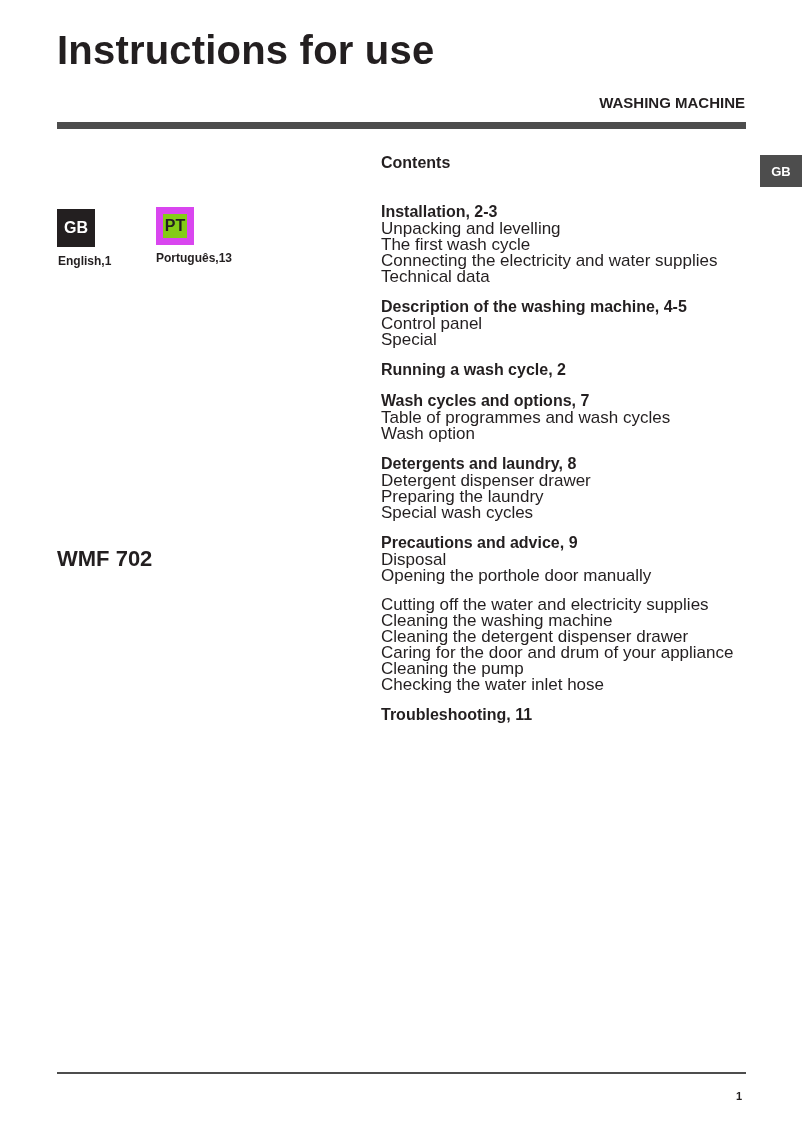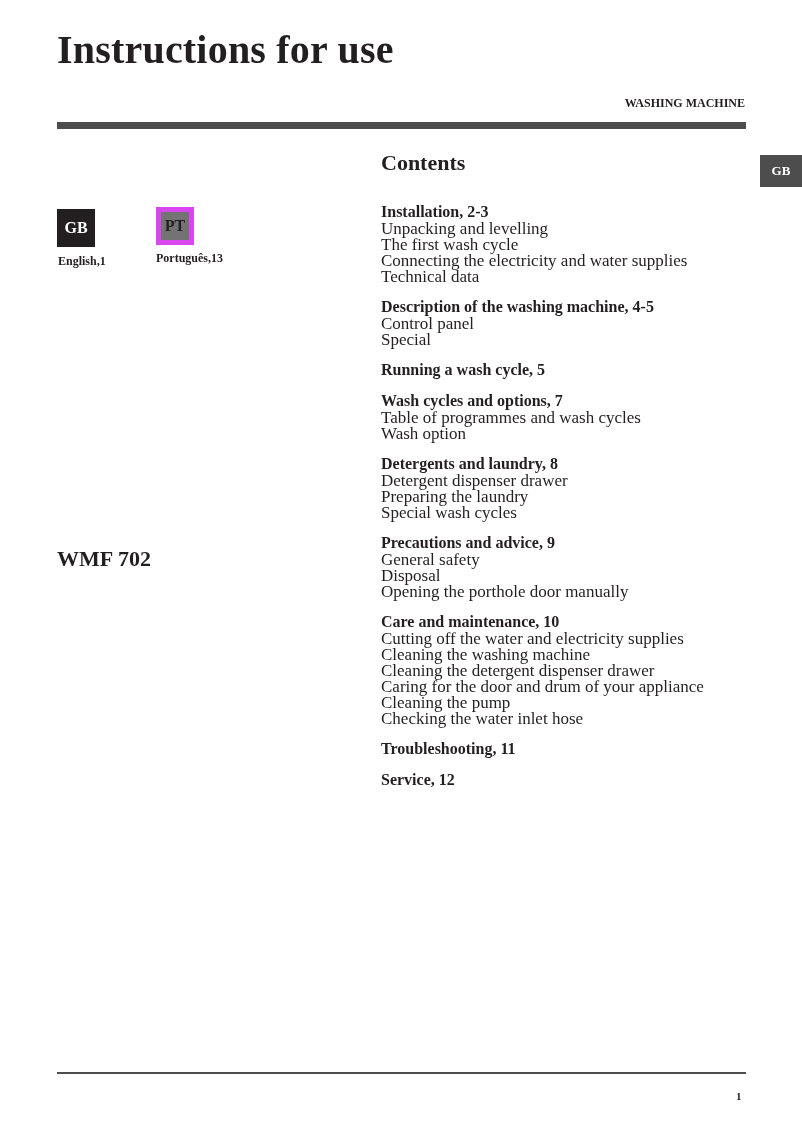--- a/index.html
+++ b/index.html
@@ -1,46 +1,46 @@
 <!DOCTYPE html>
 <html><head>
   <meta charset="utf-8">
   <style>
     html, body { margin: 0; padding: 0; }
     body {
       width: 802px; height: 1134px; position: relative; overflow: hidden;
       background: #ffffff; color: #231f20;
       font-family: "Liberation Sans", sans-serif;
     }
-    .abs { position: absolute; font-family: Liberation Serif, serif; }
+    .abs { position: absolute; }
     .doc-title {
       left: 57px; top: 26px; margin: 0;
       font-size: 40px; font-weight: bold; letter-spacing: 0.2px; line-height: 48px;
     }
     .doc-subtitle {
       right: 57px; top: 93px; margin: 0;
-      font-size: 12px; font-weight: bold; line-height: 20px; text-align: right;
+      font-size: 15px; font-weight: bold; line-height: 20px; text-align: right;
     }
     .top-rule { left: 57px; top: 122px; width: 689px; height: 7px; background: #4d4d4d; }
     .bottom-rule { left: 57px; top: 1072px; width: 689px; height: 2px; background: #4d4d4d; }
     .side-tab {
       left: 760px; top: 155px; width: 42px; height: 32px; background: #4d4d4d;
       color: #fff; font-size: 13px; font-weight: bold;
       display: flex; align-items: center; justify-content: center;
     }
     .lang-box {
       width: 38px; height: 38px; box-sizing: border-box;
       display: flex; align-items: center; justify-content: center;
       font-size: 16px; font-weight: bold;
     }
     .lang-box.active { background: #231f20; color: #fff; }
-    .lang-box.inactive { background: #737373; color: #231f20; border: 5px solid #d946ef; }
+    .lang-box.inactive { background: #84cc16; color: #231f20; border: 7px solid #d946ef; }
     .lang-label { font-size: 12px; font-weight: bold; line-height: 14px; white-space: nowrap; }
     .model { left: 57px; top: 548px; font-size: 22px; font-weight: bold; line-height: 22px; }
-    .contents-title { left: 381px; top: 152px; font-size: 22px; font-weight: bold; line-height: 22px; margin: 0; }
+    .contents-title { left: 381px; top: 152px; font-size: 16px; font-weight: bold; line-height: 22px; margin: 0; }
     .toc { left: 381px; top: 203px; width: 370px; }
     .toc-section { margin-bottom: 13px; }
     .toc-heading { font-size: 16px; font-weight: bold; line-height: 18px; margin: 0; }
     .toc-item { font-size: 17px; line-height: 16px; color: #231f20; }
     .page-num { left: 736px; top: 1090px; font-size: 11px; font-weight: bold; }
   </style>
 </head>
 <body>
 
 <h1 class="abs doc-title">Instructions for use</h1>
@@ -68,50 +68,45 @@
     <div class="toc-item">The first wash cycle</div>
     <div class="toc-item">Connecting the electricity and water supplies</div>
     <div class="toc-item">Technical data</div>
   </div>
   <div class="toc-section">
     <div class="toc-heading">Description of the washing machine, 4-5</div>
     <div class="toc-item">Control panel</div>
     <div class="toc-item">Special</div>
   </div>
   <div class="toc-section">
-    <div class="toc-heading">Running a wash cycle, 5</div>
+    <div class="toc-heading">Running a wash cycle, 2</div>
   </div>
   <div class="toc-section">
     <div class="toc-heading">Wash cycles and options, 7</div>
     <div class="toc-item">Table of programmes and wash cycles</div>
     <div class="toc-item">Wash option</div>
   </div>
   <div class="toc-section">
     <div class="toc-heading">Detergents and laundry, 8</div>
     <div class="toc-item">Detergent dispenser drawer</div>
     <div class="toc-item">Preparing the laundry</div>
     <div class="toc-item">Special wash cycles</div>
   </div>
   <div class="toc-section">
     <div class="toc-heading">Precautions and advice, 9</div>
-    <div class="toc-item">General safety</div>
     <div class="toc-item">Disposal</div>
     <div class="toc-item">Opening the porthole door manually</div>
   </div>
   <div class="toc-section">
-    <div class="toc-heading">Care and maintenance, 10</div>
     <div class="toc-item">Cutting off the water and electricity supplies</div>
     <div class="toc-item">Cleaning the washing machine</div>
     <div class="toc-item">Cleaning the detergent dispenser drawer</div>
     <div class="toc-item">Caring for the door and drum of your appliance</div>
     <div class="toc-item">Cleaning the pump</div>
     <div class="toc-item">Checking the water inlet hose</div>
   </div>
   <div class="toc-section">
     <div class="toc-heading">Troubleshooting, 11</div>
   </div>
-  <div class="toc-section">
-    <div class="toc-heading">Service, 12</div>
-  </div>
 </div>
 
 <div class="abs bottom-rule"></div>
 <div class="abs page-num">1</div>
 
 </body></html>

